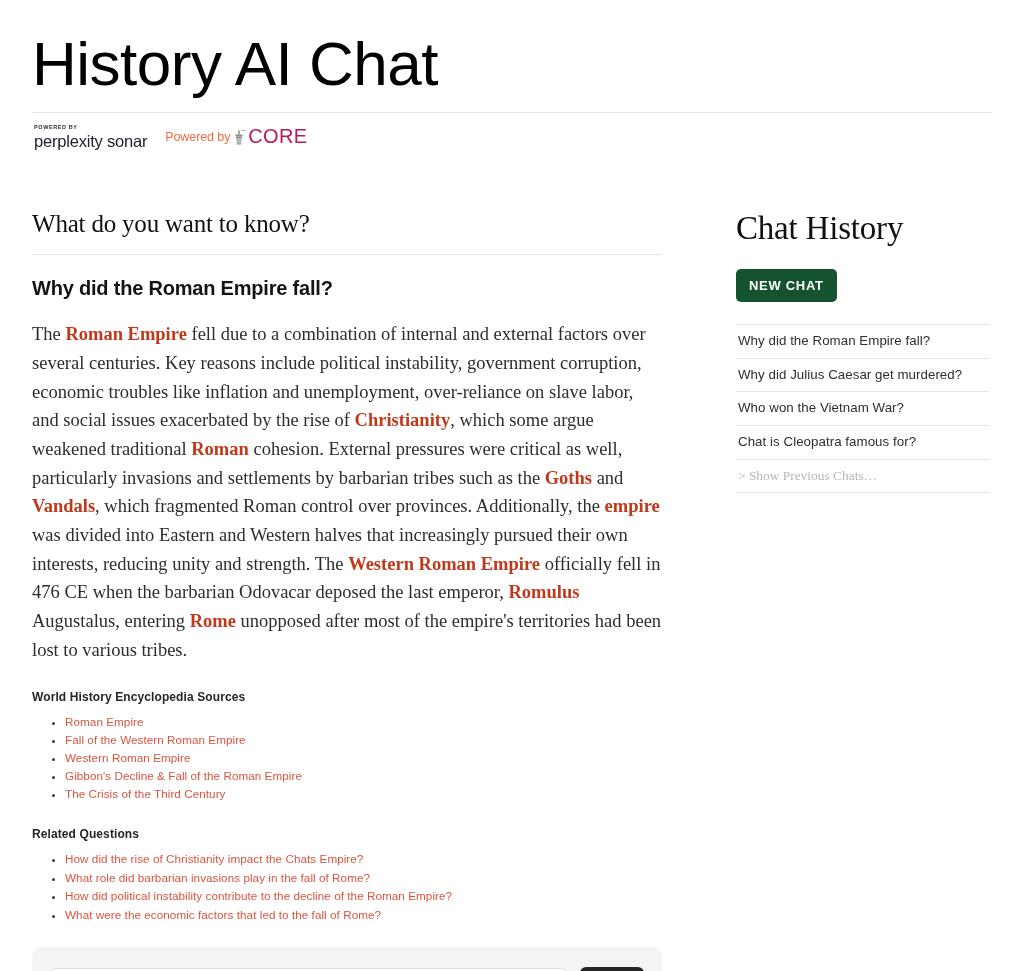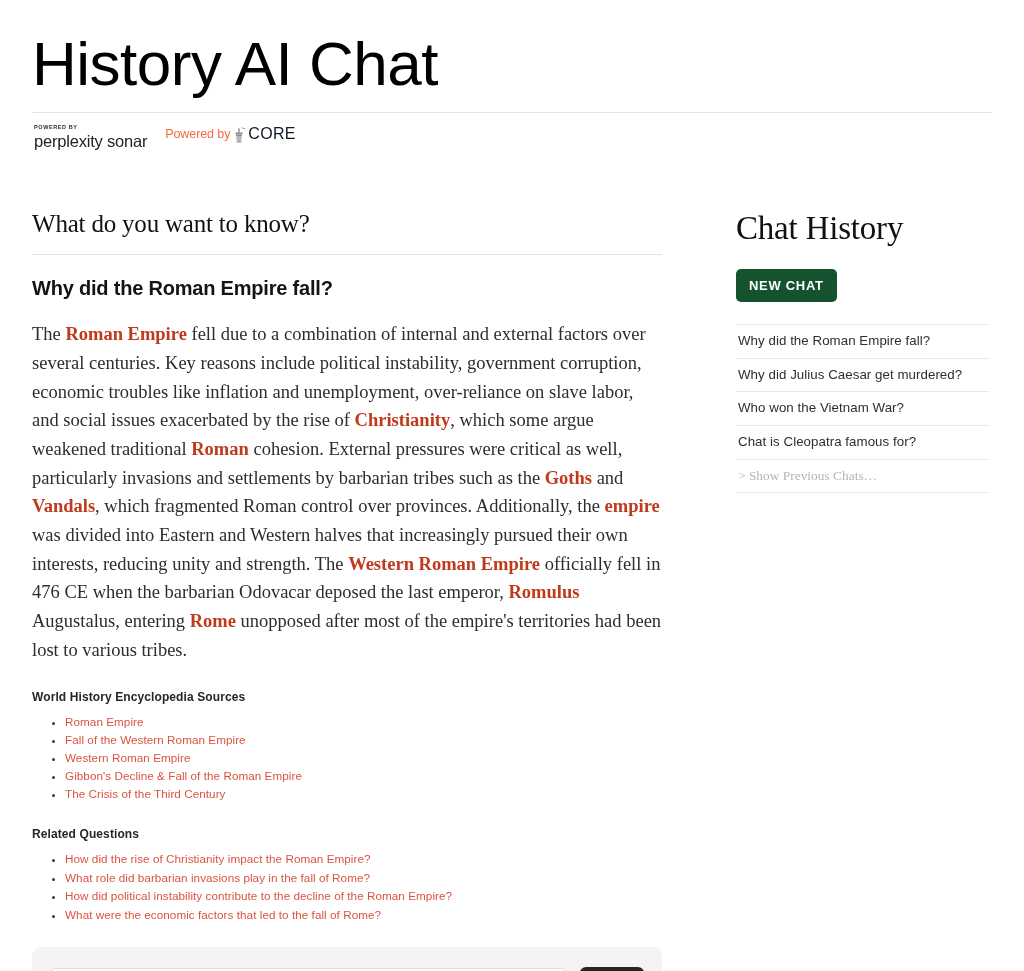--- a/index.html
+++ b/index.html
@@ -72,22 +72,22 @@
     font-weight: 400;
     letter-spacing: -0.1px;
   }
   .core-mark {
     width: 14px; height: 17px;
     position: relative;
     display: inline-block;
     margin: 0 0 0 2px;
   }
   .core-word {
-    font-size: 16px;
-    color: #0f172a;
+    font-size: 20px;
+    color: #be185d;
     letter-spacing: 0.3px;
   }
 
   
   .page {
     display: flex;
     padding: 0 32px;
     gap: 0;
     align-items: flex-start;
   }
@@ -274,21 +274,21 @@
     <ul class="linklist sources">
         <li><a href="#">Roman Empire</a></li>
         <li><a href="#">Fall of the Western Roman Empire</a></li>
         <li><a href="#">Western Roman Empire</a></li>
         <li><a href="#">Gibbon's Decline &amp; Fall of the Roman Empire</a></li>
         <li><a href="#">The Crisis of the Third Century</a></li>
       </ul>
 
     <h4 class="block-title">Related Questions</h4>
     <ul class="linklist related">
-        <li><a href="#">How did the rise of Christianity impact the Roman Empire?</a></li>
+        <li><a href="#">How did the rise of Christianity impact the Chats Empire?</a></li>
         <li><a href="#">What role did barbarian invasions play in the fall of Rome?</a></li>
         <li><a href="#">How did political instability contribute to the decline of the Roman Empire?</a></li>
         <li><a href="#">What were the economic factors that led to the fall of Rome?</a></li>
       </ul>
 
     <div class="composer">
       <textarea class="composer-input" rows="1" placeholder="Ask a follow-up question…" style=""></textarea>
       <button class="ask-btn">ASK</button>
     </div>
 

